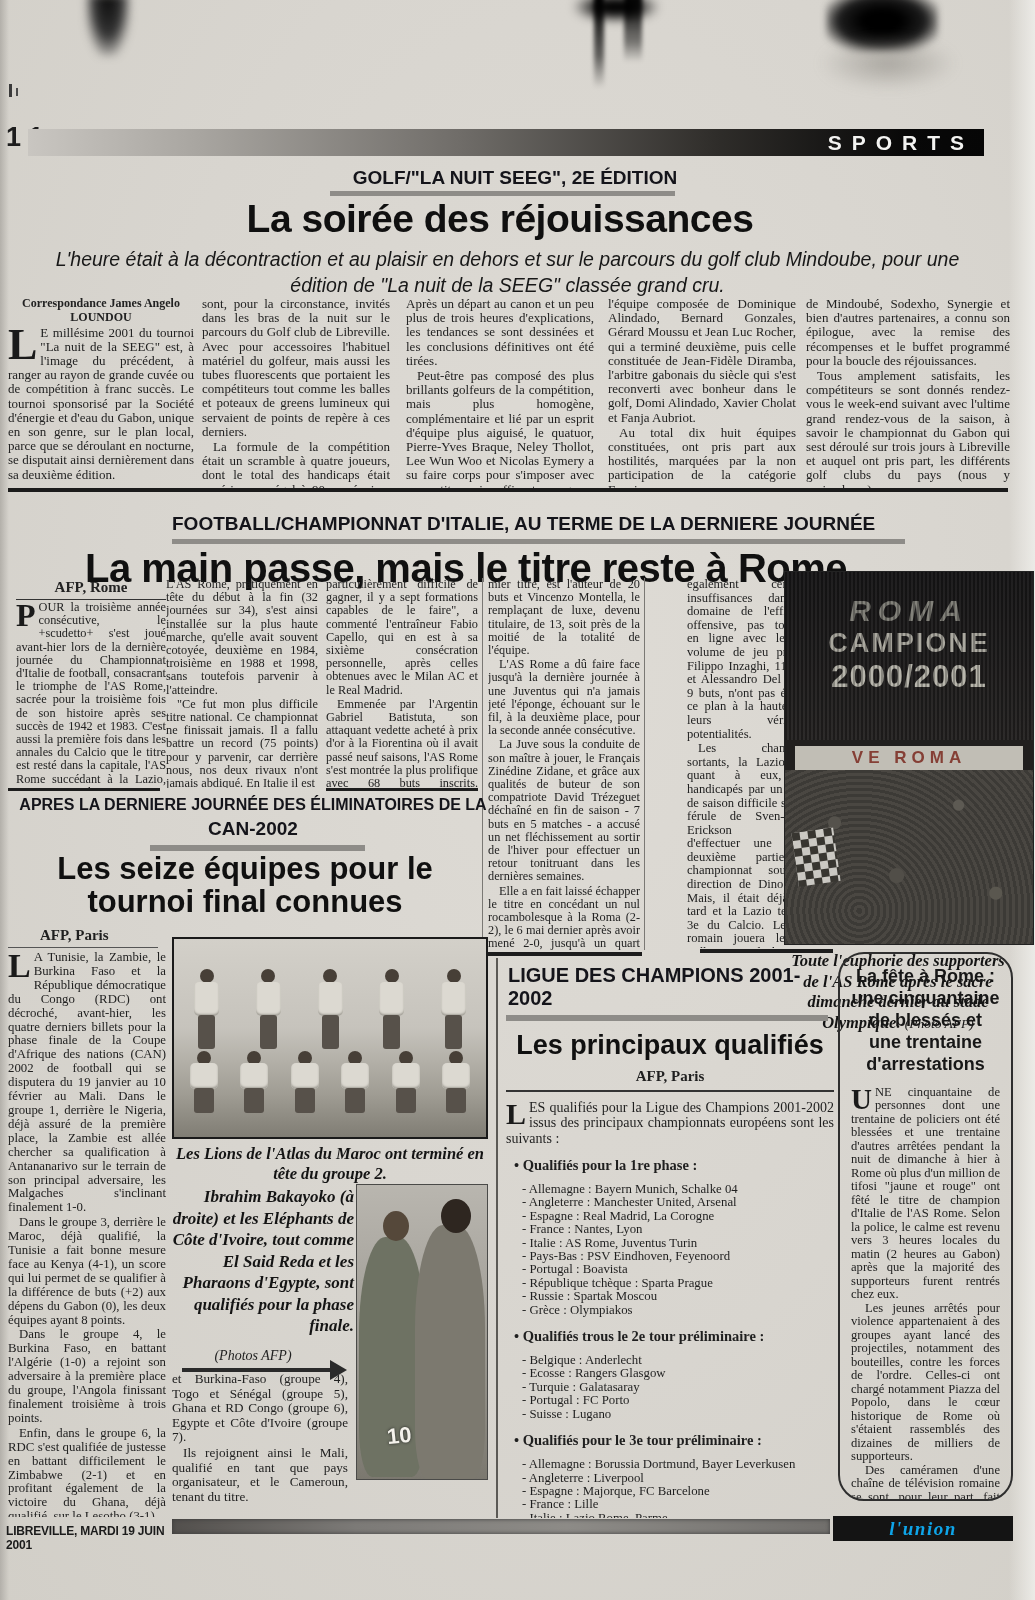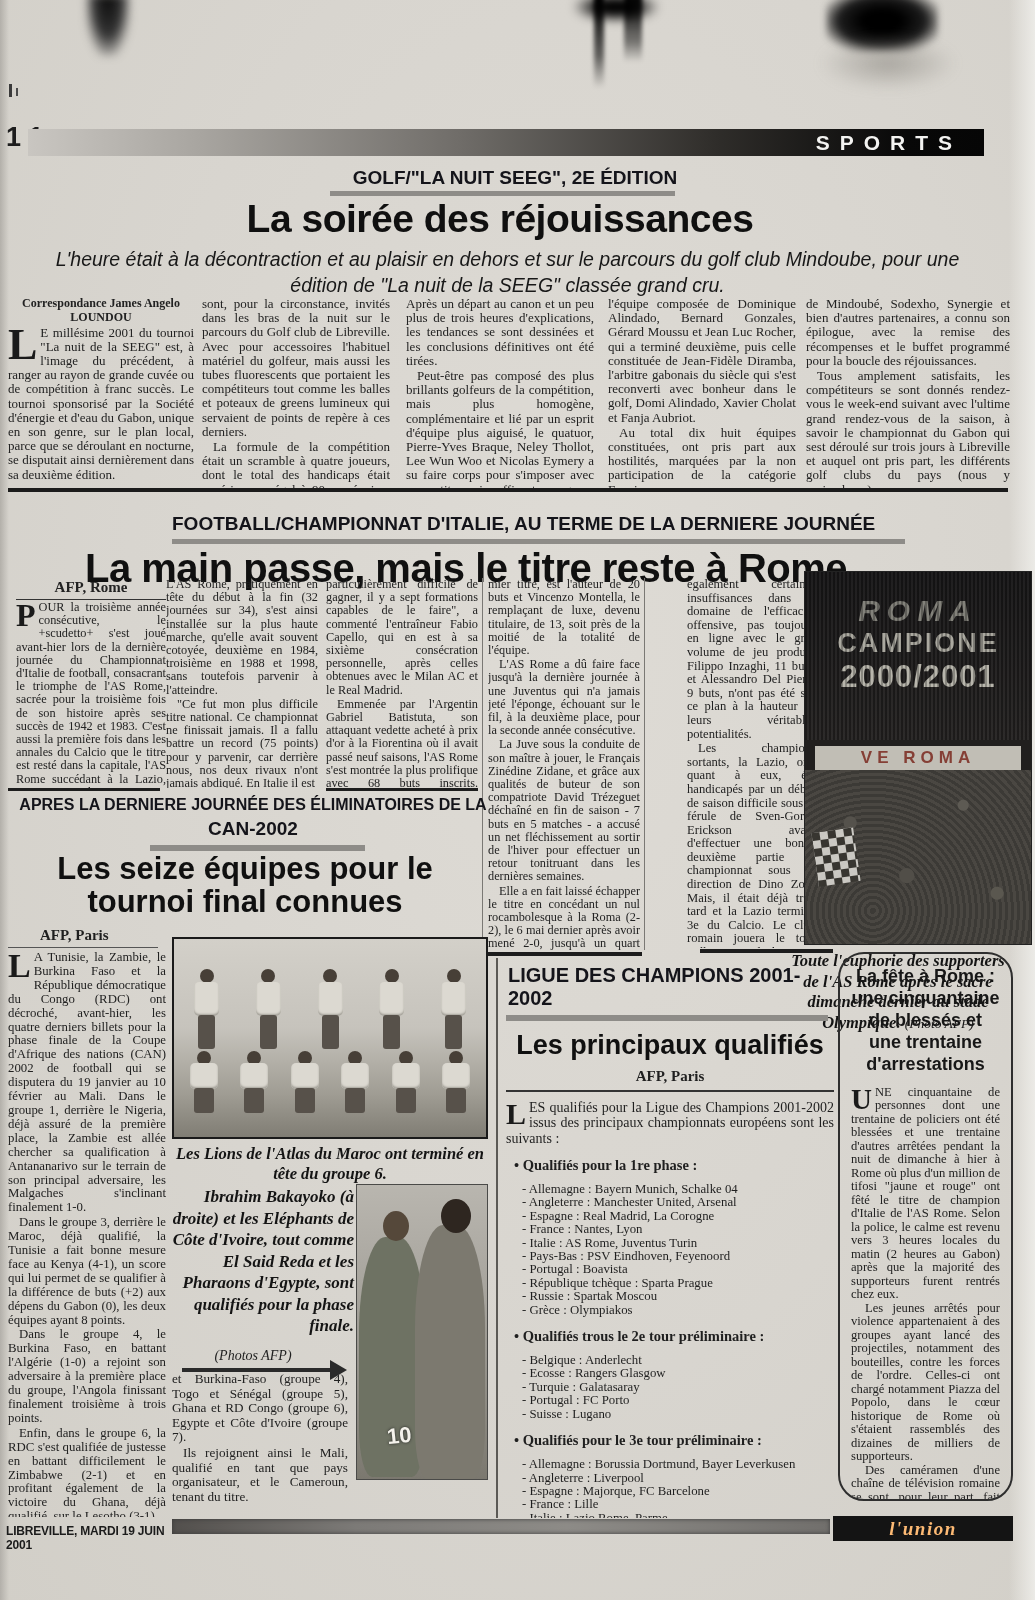--- a/index.html
+++ b/index.html
@@ -14,21 +14,21 @@
   .art1{left:86px;top:-6px;width:44px;height:62px;background:radial-gradient(ellipse at 50% 10%,#0c0c0c 0%,#333 45%,rgba(0,0,0,0) 78%);filter:blur(4px);}
   .art2a{left:594px;top:-4px;width:10px;height:92px;background:linear-gradient(#000,rgba(0,0,0,.55) 65%,rgba(0,0,0,0));filter:blur(2px);}
   .art2b{left:624px;top:-4px;width:18px;height:66px;background:linear-gradient(#050505,rgba(0,0,0,.45) 70%,rgba(0,0,0,0));filter:blur(2px);}
   .art2c{left:574px;top:-8px;width:84px;height:30px;background:radial-gradient(#000 30%,rgba(0,0,0,0) 75%);filter:blur(5px);}
   .art3{left:826px;top:-10px;width:112px;height:62px;background:radial-gradient(#000 25%,#1d1d1d 55%,rgba(0,0,0,0) 82%);filter:blur(3px);}
   .art3b{left:818px;top:36px;width:140px;height:55px;background:radial-gradient(rgba(130,127,120,.55),rgba(0,0,0,0) 70%);filter:blur(6px);}
   .tick1{left:9px;top:84px;width:3px;height:13px;background:#3a3a3a;}
   .tick2{left:16px;top:88px;width:2px;height:8px;background:#4a4a4a;}
   
   .pagenum{left:6px;top:122px;font-family:"Liberation Sans",sans-serif;font-weight:bold;font-size:27px;letter-spacing:9px;color:#1d1d1d;}
-  .sports-bar{left:28px;top:129px;width:956px;height:27px;display:flex;align-items:center;justify-content:flex-end;padding-right:22px;box-sizing:border-box;
+  .sports-bar{left:28px;top:129px;width:956px;height:27px;display:flex;align-items:center;justify-content:flex-end;padding-right:10px;box-sizing:border-box;
     background:linear-gradient(to right,#c9c6c1 0%,#a8a5a0 18%,#706d69 45%,#2f2d2a 72%,#080808 92%,#060606 100%);}
   .sports-bar span{color:#f3f3f1;font-family:"Liberation Sans",sans-serif;font-weight:bold;font-size:21px;letter-spacing:10px;}
   
   .kick{font-family:"Liberation Sans",sans-serif;font-weight:bold;color:#14141a;}
   .gbar{background:#8e8c88;}
   .hl{font-family:"Liberation Sans",sans-serif;font-weight:bold;color:#101010;}
   .g-kicker{left:315px;top:167px;width:400px;text-align:center;font-size:19px;}
   .g-kickbar{left:330px;top:191px;width:345px;height:5px;}
   .g-headline{left:0;top:197px;width:1000px;text-align:center;font-size:39px;letter-spacing:-.5px;}
   .g-stand{left:35px;top:246px;width:945px;text-align:center;font-family:"Liberation Sans",sans-serif;font-style:italic;font-size:19.5px;line-height:1.34;color:#181818;}
@@ -59,21 +59,21 @@
   .f-dc{font-size:32px;line-height:26px;padding:1px 3px 0 0;}
   .vd{width:1px;background:#7a7874;}
   .vd1{left:482px;top:578px;height:372px;}
   .vd2{left:644px;top:578px;height:372px;}
   .fr{background:#1d1d1d;}
   .fr1{left:8px;top:788px;width:152px;height:3px;}
   .fr2{left:326px;top:788px;width:152px;height:3px;}
   .fr3{left:488px;top:952px;width:154px;height:4px;}
   .fr4{left:700px;top:949px;width:133px;height:4px;}
   
-  .roma{left:804px;top:571px;width:228px;height:374px;border:1px solid #222;box-sizing:border-box;background:#211f1e;overflow:hidden;}
+  .roma{left:784px;top:571px;width:250px;height:374px;border:1px solid #222;box-sizing:border-box;background:#211f1e;overflow:hidden;}
   .scoreboard{position:relative;height:168px;background:linear-gradient(#191819,#262423);text-align:center;}
   .scoreboard:after{content:"";position:absolute;inset:0;background:repeating-linear-gradient(to right,rgba(0,0,0,.25) 0 2px,rgba(255,255,255,.03) 2px 4px);}
   .sb1{padding-top:22px;font-family:"Liberation Sans",sans-serif;font-weight:bold;font-style:italic;font-size:30px;letter-spacing:7px;color:#7f7e77;}
   .sb2{font-family:"Liberation Sans",sans-serif;font-weight:bold;font-size:27px;letter-spacing:2px;color:#a8a69d;}
   .sb3{font-family:"Liberation Sans",sans-serif;font-weight:bold;font-size:31px;letter-spacing:1px;color:#b6b4aa;}
   .banner-strip{height:24px;margin:6px 10px 0 10px;background:#cfccc2;display:flex;align-items:center;justify-content:center;
     font-family:"Liberation Sans",sans-serif;font-weight:bold;font-size:17px;letter-spacing:5px;color:#8e4238;opacity:.92;}
   .crowd{position:relative;height:176px;margin-top:0;
     background:
       radial-gradient(circle at 20% 30%, #55524c 0 6px, rgba(0,0,0,0) 7px),
@@ -139,21 +139,21 @@
   .s-body{text-align:justify;font-size:12.6px;line-height:13.5px;color:#222;}
   .s-body p{margin:0;text-indent:14px;}
   .s-body p.p0{text-indent:0;}
   .s-dc{font-size:29px;line-height:24px;padding:1px 3px 0 0;}
   
   .foot-date{left:6px;top:1524px;width:168px;font-family:"Liberation Sans",sans-serif;font-weight:bold;font-size:12px;letter-spacing:-.2px;color:#1b1b1b;}
   .foot-band{left:172px;top:1519px;width:658px;height:15px;
     background:linear-gradient(to right,#524f4c,#7c7a77 28%,#8d8b87 60%,#716f6c 100%);
     box-shadow:inset 0 0 4px #3a3a3a;}
   .foot-brand{left:833px;top:1516px;width:180px;height:25px;background:#141414;display:flex;align-items:center;justify-content:center;
-    color:#fdba74;font-weight:bold;font-style:italic;font-size:19px;letter-spacing:1.5px;}
+    color:#0ea5e9;font-weight:bold;font-style:italic;font-size:19px;letter-spacing:1.5px;}
 </style>
 </head>
 <body>
 
 <div class="page">
 
   <div class="abs edge-dark"></div>
   <div class="abs margin-light"></div>
   <div class="abs art1"></div>
   <div class="abs art2a"></div>
@@ -307,21 +307,21 @@
       <div class="pl">
           <span class="tor"></span>
           <span class="leg"></span>
         </div>
       <div class="pl">
           <span class="tor"></span>
           <span class="leg"></span>
         </div>
     </div>
   </div>
-  <div class="abs c-cap1">Les Lions de l'Atlas du Maroc ont terminé en tête du groupe 6.</div>
+  <div class="abs c-cap1">Les Lions de l'Atlas du Maroc ont terminé en tête du groupe 2.</div>
 
   <div class="abs c-sidecap">Ibrahim Bakayoko (à droite) et les Eléphants de Côte d'Ivoire, tout comme El Said Reda et les Pharaons d'Egypte, sont qualifiés pour la phase finale.</div>
   <div class="abs c-sidecredit">(Photos AFP)</div>
   <div class="abs arrow-line"></div>
   <div class="abs arrow-head"></div>
 
   <div class="match-photo">
     <div class="fig figA"></div>
     <div class="fig figB"></div>
     <div class="headA"></div>

